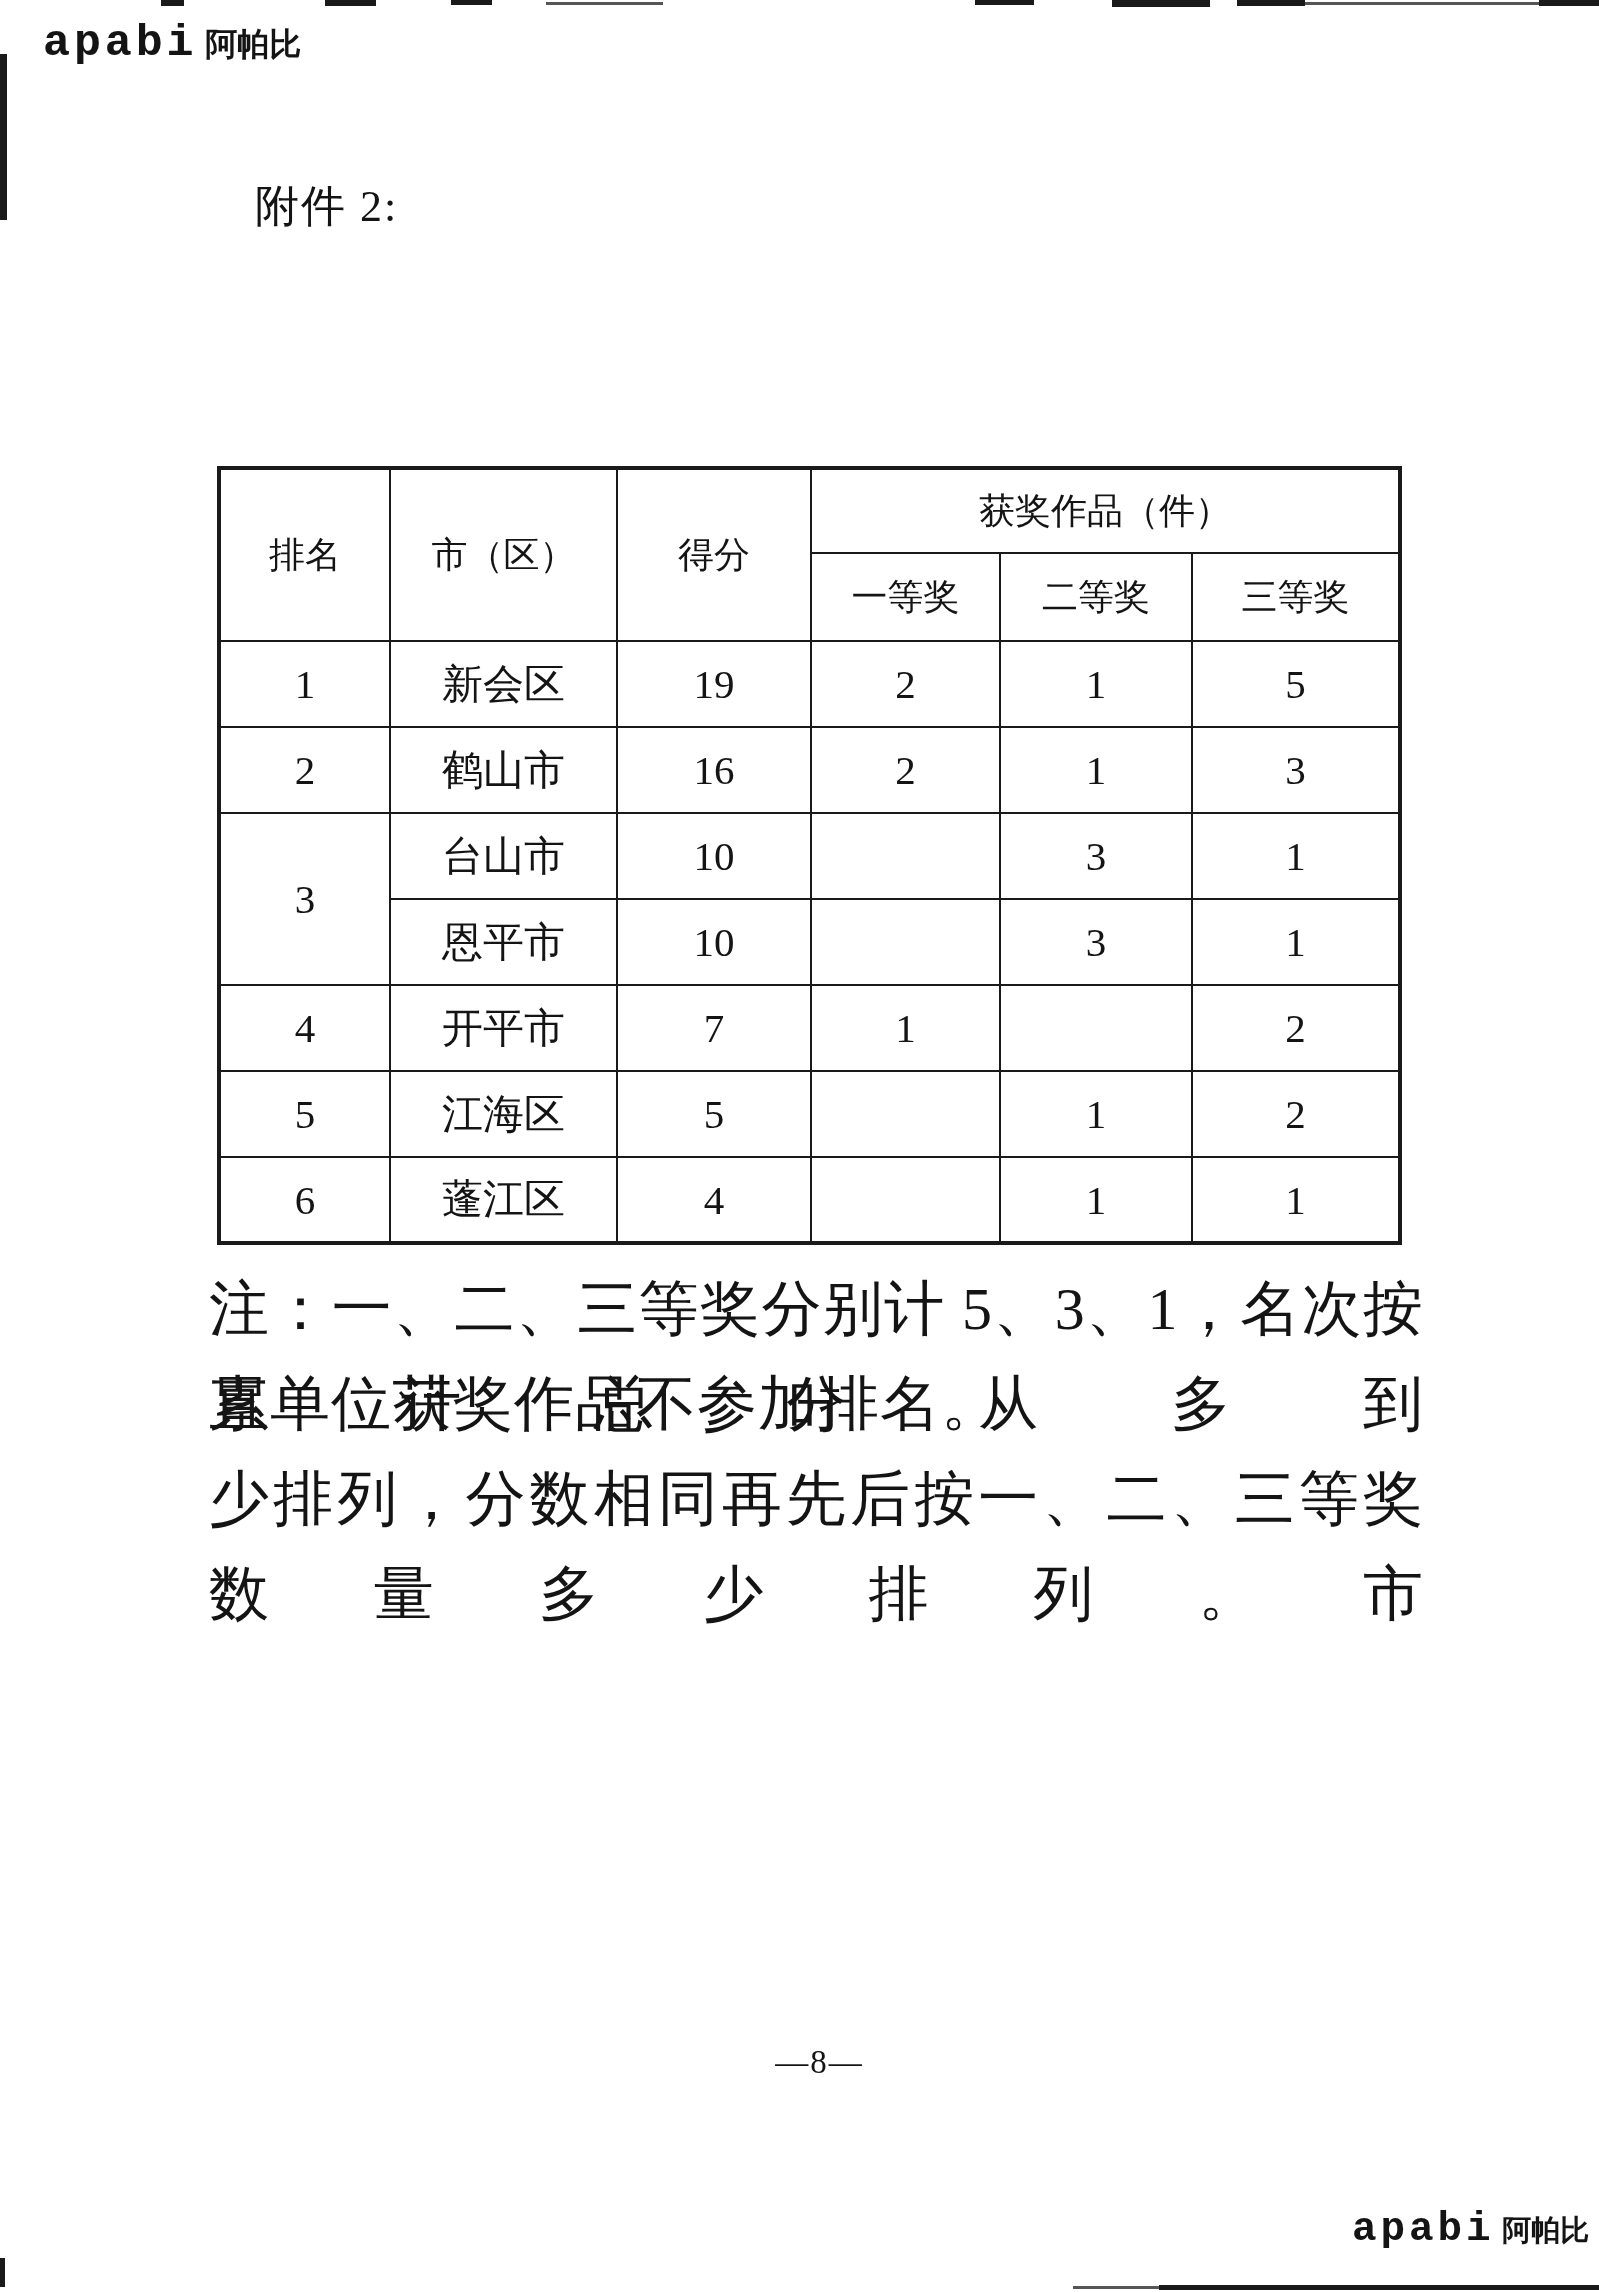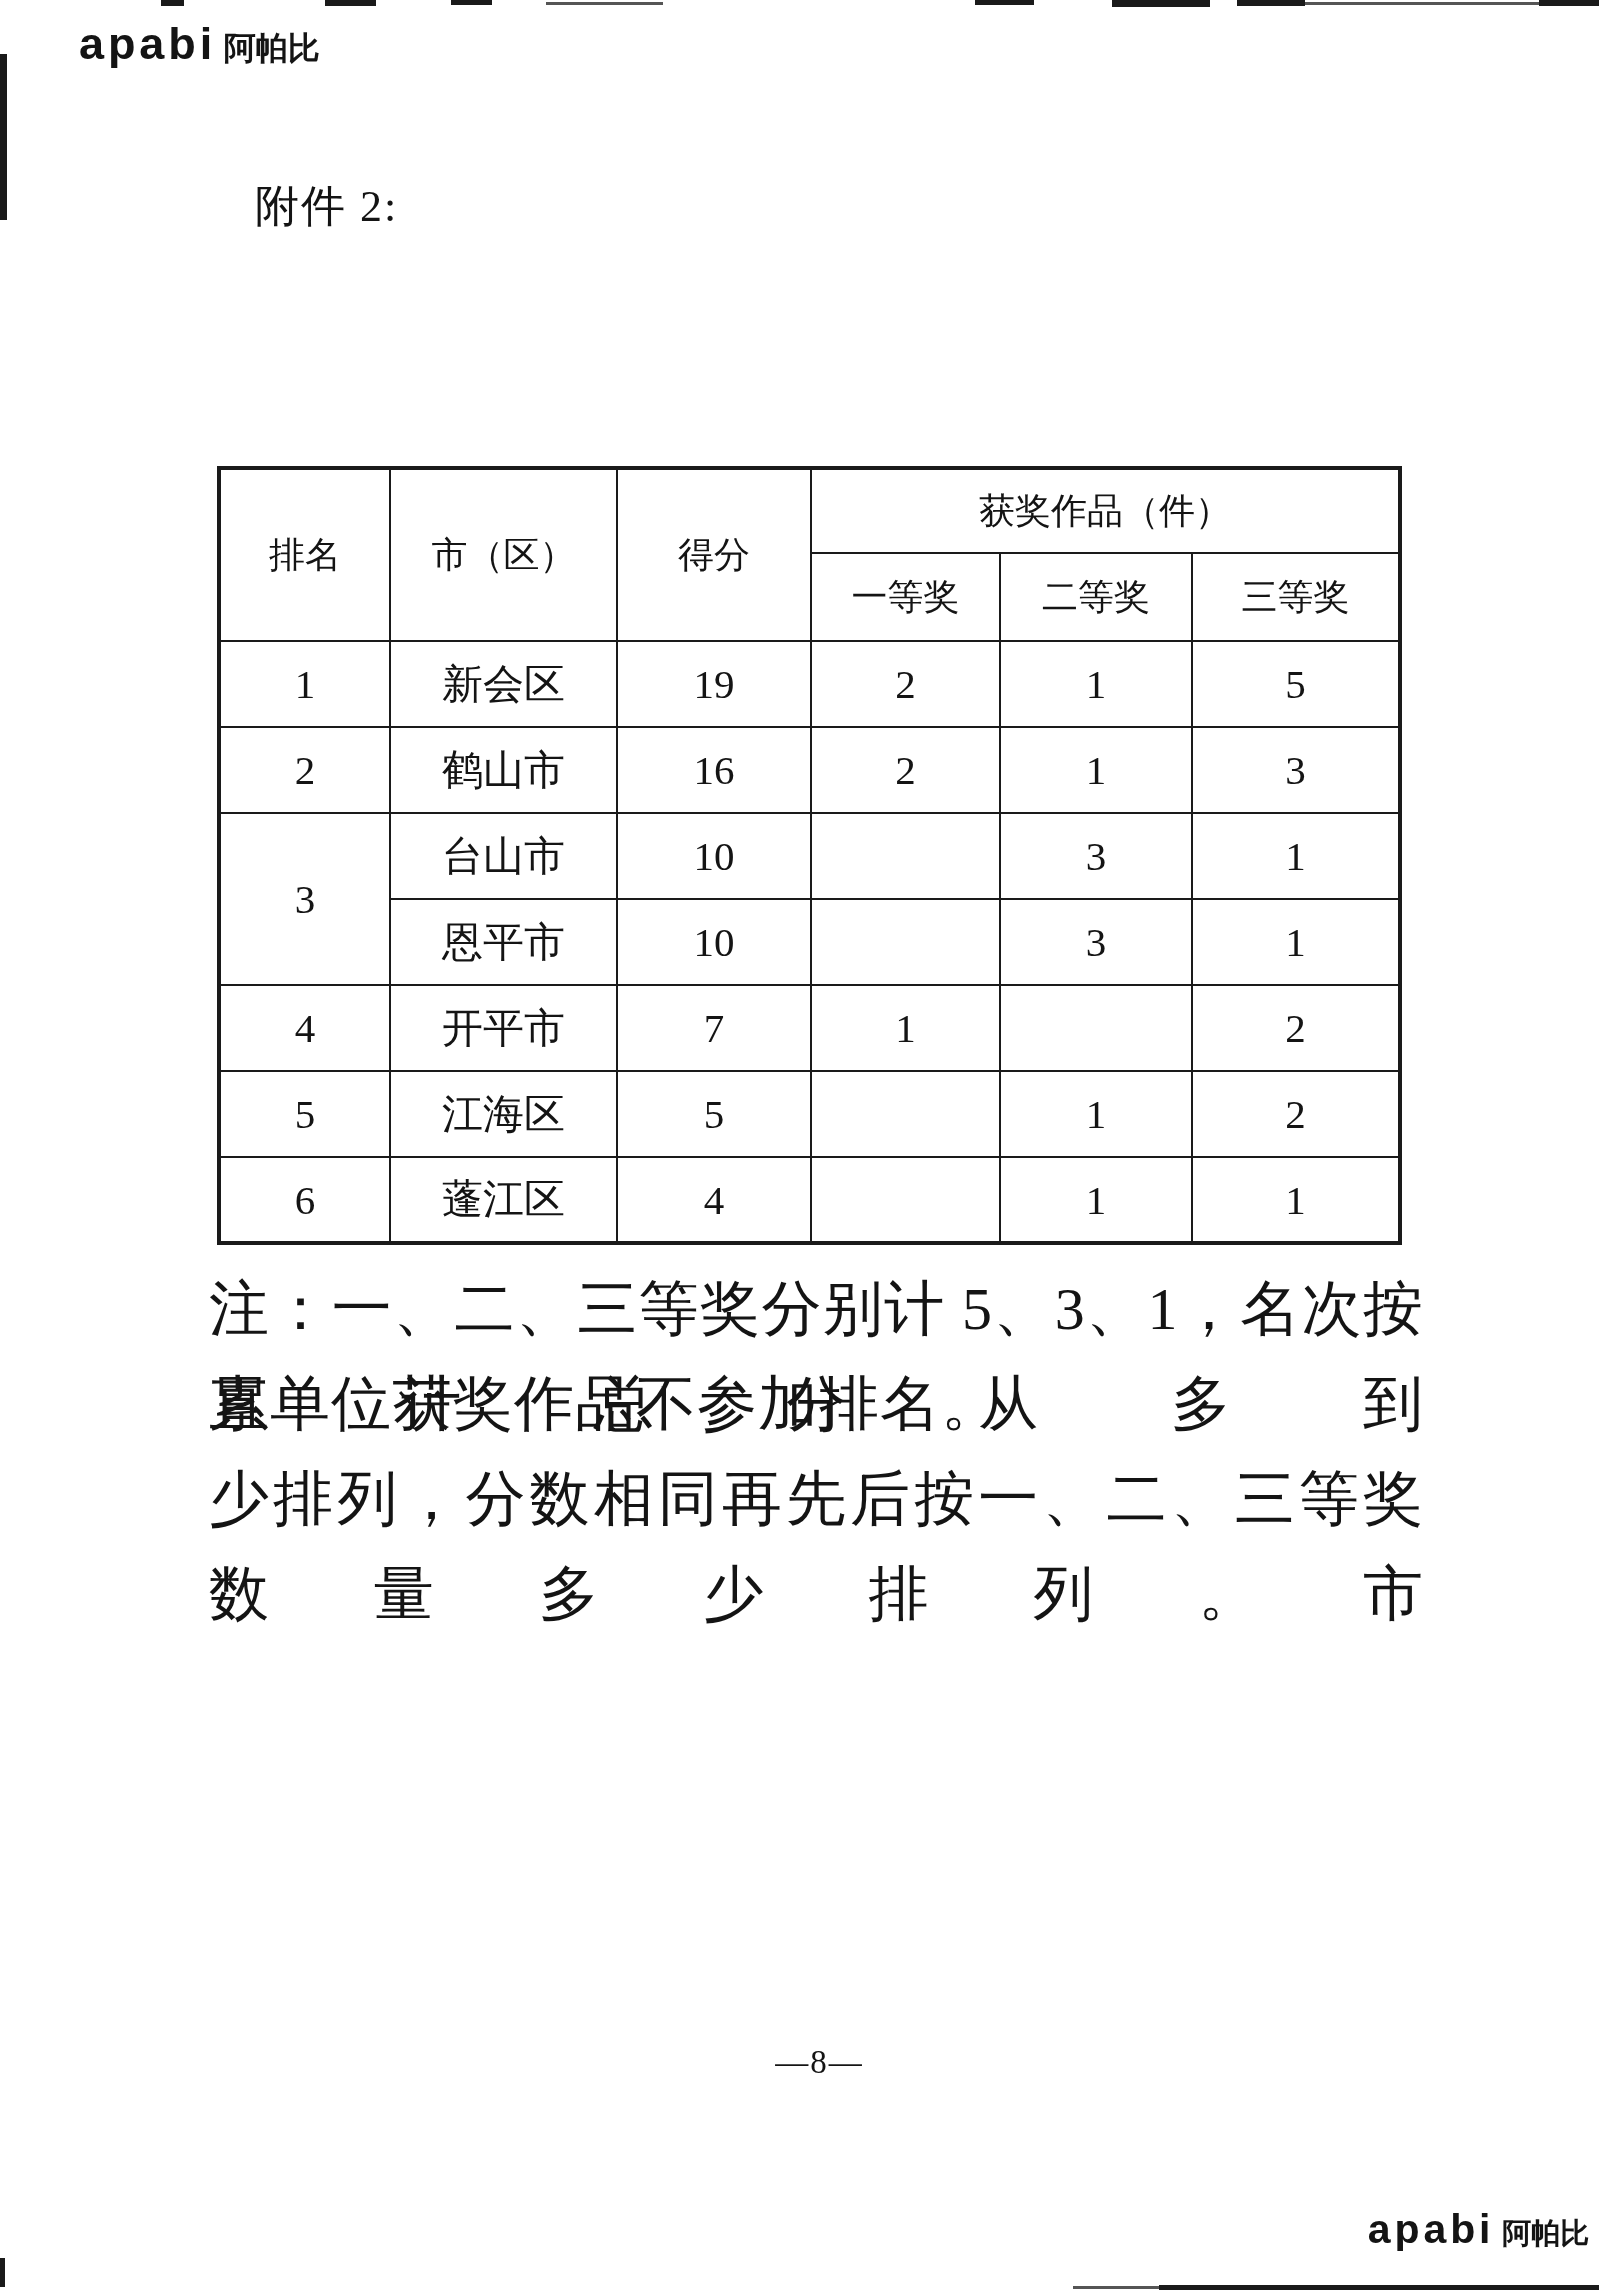--- a/index.html
+++ b/index.html
@@ -16,24 +16,23 @@
 
   
   .artifact { position: absolute; background: #1a1a1a; }
   .artifact.faint { background: #555; }
 
   
   .brand { position: absolute; display: flex; align-items: baseline; gap: 7.8px; white-space: nowrap; }
   .brand-top { left: 43px; top: 17.6px; }
   .brand-bottom { right: 9.8px; top: 2206px; }
   .brand-latin {
-    font-family: Liberation Sans, sans-serif;
+    font-family: Liberation Mono, monospace;
     font-weight: bold;
     letter-spacing: 3.9px;
-    margin-left: 36px;
   }
   .brand-cjk {
     font-family: "DejaVu Sans", sans-serif;
     font-weight: bold;
   }
   .brand-top .brand-latin { font-size: 45px; }
   .brand-top .brand-cjk { font-size: 32px; }
   .brand-bottom .brand-latin { font-size: 41px; }
   .brand-bottom .brand-cjk { font-size: 29px; }
 

